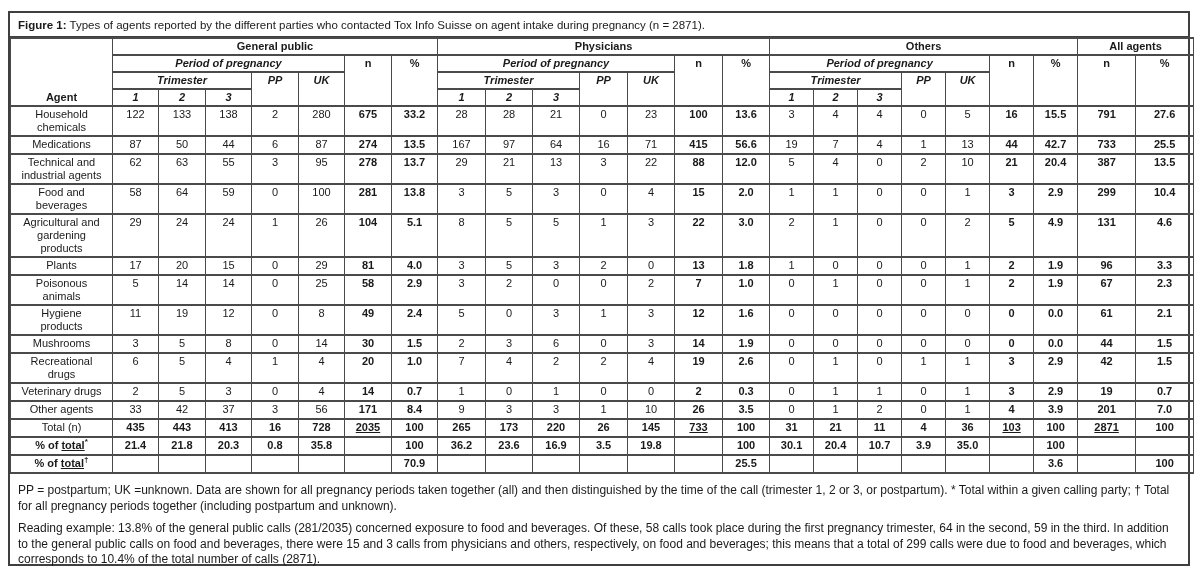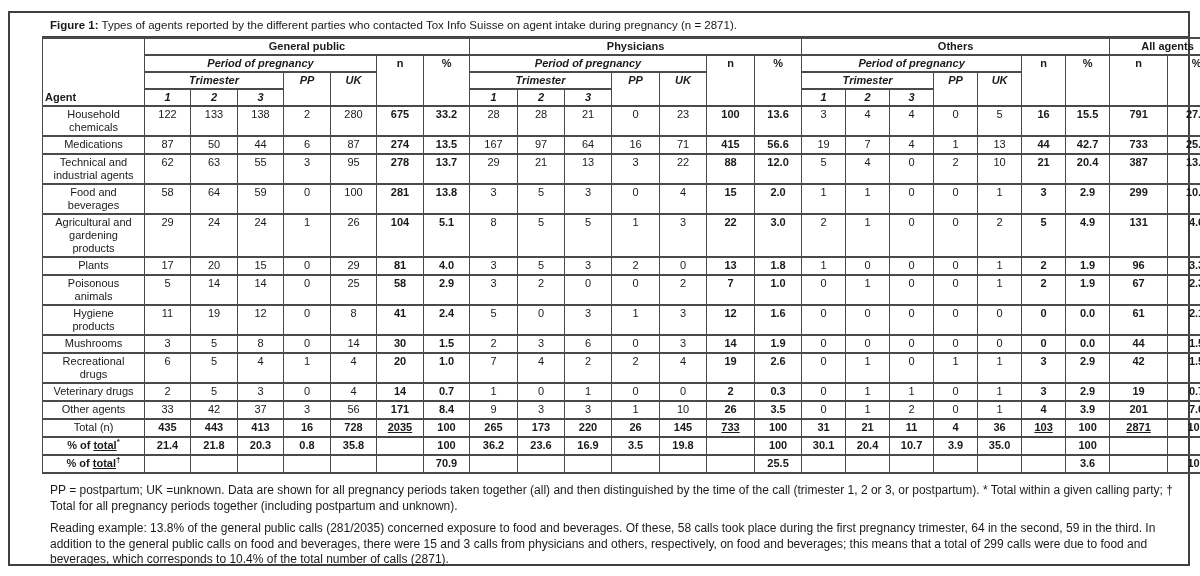--- a/index.html
+++ b/index.html
@@ -1,37 +1,37 @@
 <!DOCTYPE html>
 <html><head>
 <meta charset="utf-8">
 <style>
   html,body{margin:0;padding:0;background:#fff;width:1200px;height:576px;overflow:hidden;}
   body{font-family:"Liberation Sans","DejaVu Sans",sans-serif;color:#1a1a1a;}
   .figure-box{
     position:absolute;left:8px;top:11px;width:1182px;height:555px;
-    border:2px solid #3f3f3f;background:#fff;box-sizing:border-box;padding-left:32px;
+    border:2px solid #3f3f3f;background:#fff;box-sizing:border-box;
   }
   .fig-title{
     font-size:11.5px;line-height:14px;padding:5px 8px 4px 8px;
     border-bottom:1px solid #3f3f3f;
   }
   .fig-title b{font-weight:bold;}
   table.main{
     border-collapse:collapse;table-layout:fixed;width:1178px;
     font-size:11px;line-height:13px;
   }
   table.main th,table.main td{
     border:1px solid #4a4a4a;border-top-width:2px;border-bottom-width:2px;
     padding:1px 2px;box-sizing:border-box;overflow:hidden;
   }
   thead th{font-weight:bold;text-align:center;vertical-align:top;height:17px;padding-top:1px;}
   th.grp{vertical-align:middle;}
   th.ital{font-style:italic;}
-  th.agent-h{vertical-align:bottom;text-align:left;padding-left:4px;font-style:normal;}
+  th.agent-h{vertical-align:bottom;text-align:center;padding-left:4px;font-style:normal;}
   td.agent-cell{
     text-align:center;vertical-align:top;padding-left:4px;padding-right:5px;
     white-space:pre-line;height:18px;
   }
   td.num{text-align:center;vertical-align:top;height:18px;}
   .bold{font-weight:bold;}
   .u{text-decoration:underline;margin-top:28px;}
   sup{font-size:8px;line-height:0;}
   .footnotes{padding:2px 8px 0 8px;font-size:12px;line-height:15.5px;}
   .footnotes p{margin:7px 0 0 0;}
@@ -304,21 +304,21 @@
           <td class="num bold">2.3</td>
         </tr>
         <tr>
           <td class="agent-cell">Hygiene
 products</td>
           <td class="num">11</td>
           <td class="num">19</td>
           <td class="num">12</td>
           <td class="num">0</td>
           <td class="num">8</td>
-          <td class="num bold">41</td>
+          <td class="num bold">49</td>
           <td class="num bold">2.4</td>
           <td class="num">5</td>
           <td class="num">0</td>
           <td class="num">3</td>
           <td class="num">1</td>
           <td class="num">3</td>
           <td class="num bold">12</td>
           <td class="num bold">1.6</td>
           <td class="num">0</td>
           <td class="num">0</td>

